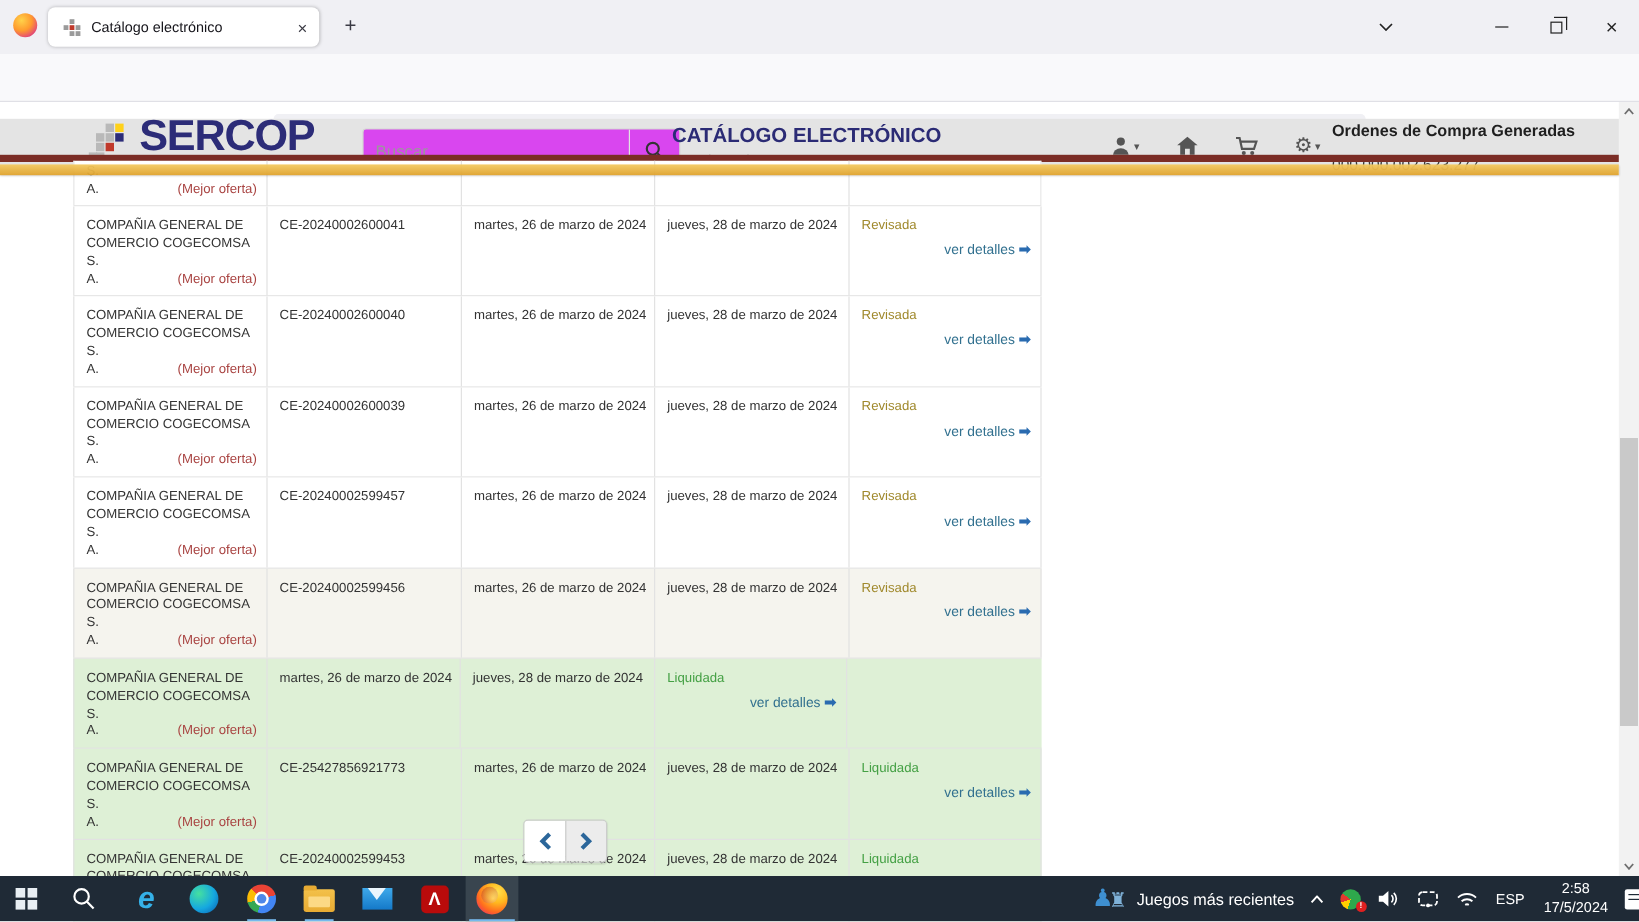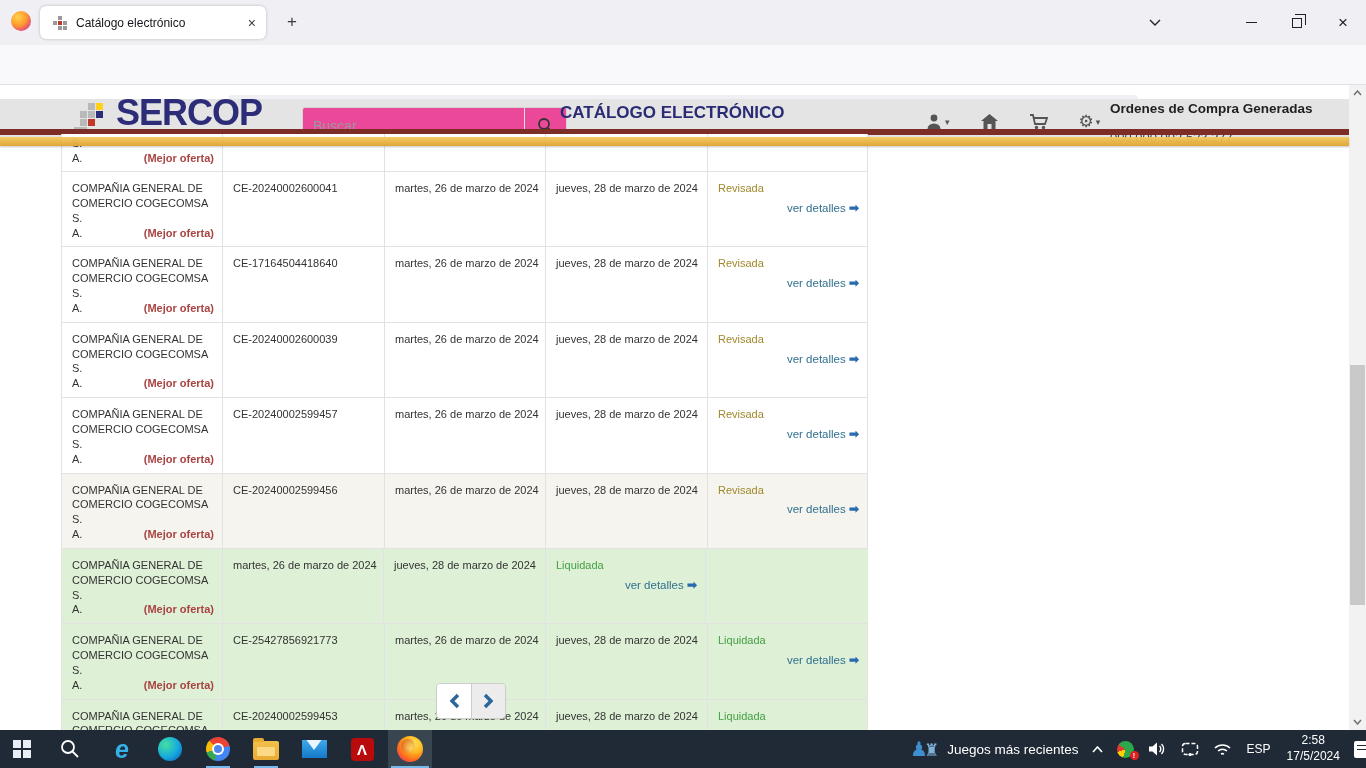--- a/index.html
+++ b/index.html
@@ -43,21 +43,21 @@
   .menu-glyph b { display:block; height:1.7px; background:#4a4a52; margin:3px 0; }
 
   
   .site-header { position:absolute; left:0; top:99px; width:1366px; height:44px; background:#e4e4e4; }
   .logo-wrap { position:absolute; left:74px; top:-4px; display:flex; align-items:flex-start; }
   .logo-mark { width:38px; height:40px; position:relative; margin-top:8px; }
   .logo-mark i { position:absolute; width:7px; height:7px; background:#b9b9b9; }
   .logo-text { margin-left:4px; }
   .logo-title { font-size:36px; font-weight:bold; color:#2c2c78; letter-spacing:-1px; line-height:36px; }
   .logo-sub { font-size:7.6px; font-weight:bold; color:#2c2c78; letter-spacing:.4px; margin-top:-2px; }
-  .searchbox { position:absolute; left:302px; top:8px; width:265px; height:37px; background:#ec4899; border:1px solid #d4d4d4; border-radius:3px; display:flex; }
+  .searchbox { position:absolute; left:302px; top:8px; width:265px; height:37px; background:#d946ef; border:1px solid #d4d4d4; border-radius:3px; display:flex; }
   .searchbox input { flex:1; border:none; outline:none; font-size:14px; color:#333; padding:0 10px; height:100%; background:transparent; font-family:"Liberation Sans",sans-serif; }
   .searchbox input::placeholder { color:#9a9a9a; }
   .search-btn { width:42px; height:100%; border-left:1px solid #e2e2e2; display:flex; align-items:center; justify-content:center; }
   .page-title-block { position:absolute; left:560px; top:4px; }
   .page-title { font-size:17px; font-weight:bold; color:#2b2b75; }
   .back-link { margin-top:3px; font-size:13px; color:#7b7b7b; display:flex; align-items:center; gap:4px; }
   .hdr-icons { position:absolute; left:925px; top:12px; display:flex; align-items:center; gap:30px; color:#555; }
   .hdr-ic { display:flex; align-items:center; gap:2px; }
   .caret { font-size:9px; color:#555; }
   .orders-block { position:absolute; left:1110px; top:2px; width:230px; }
@@ -74,21 +74,21 @@
   .trow.v-hover { background:#f5f4ee; }
   .trow.v-green { background:#def0d6; }
   .tcell { border-right:1px solid #e2e2e2; padding:9px 8px 6px 10px; font-size:11px; color:#333; line-height:1.35; overflow:hidden; }
   .tcell:first-child { border-left:1px solid #e2e2e2; }
   .c-sup { width:162px; }
   .c-code { width:162px; }
   .c-d1 { width:161px; white-space:nowrap; }
   .c-d2 { width:162px; white-space:nowrap; }
   .c-st { width:160px; }
   .sup3 { display:flex; justify-content:space-between; }
-  .best { color:#a94442; font-weight:bold; }
+  .best { color:#a94442; font-weight:normal; }
   .st-txt { font-size:11px; }
   .st-olive { color:#a0892c; }
   .st-green { color:#44a044; }
   .details { margin-top:4px; text-align:right; color:#31708f; font-size:11.5px; }
   .details .arr { color:#2a6bb0; font-weight:bold; font-size:12px; }
   
   .partial { position:relative; height:38px; overflow:hidden; }
   .partial .trow { position:absolute; left:0; top:-22px; width:807px; height:60px; background:#fff; }
 
   
@@ -334,21 +334,21 @@
 
     <div class="trow v-white">
       <div class="tcell c-sup">
         <div>COMPAÑIA GENERAL DE</div>
         <div>COMERCIO COGECOMSA S.</div>
         <div class="sup3">
               <span>A.</span>
               <span class="best">(Mejor oferta)</span>
             </div>
       </div>
-      <div class="tcell c-code">CE-17164504418640</div>
+      <div class="tcell c-code">CE-20240002600040</div>
       <div class="tcell c-d1">martes, 26 de marzo de 2024</div>
       <div class="tcell c-d2">jueves, 28 de marzo de 2024</div>
       <div class="tcell c-st">
         <div class="st-txt st-olive">Revisada</div>
         <div class="details"><span>ver detalles</span> <span class="arr">➡</span></div>
       </div>
     </div>
 
     <div class="trow v-white">
       <div class="tcell c-sup">

